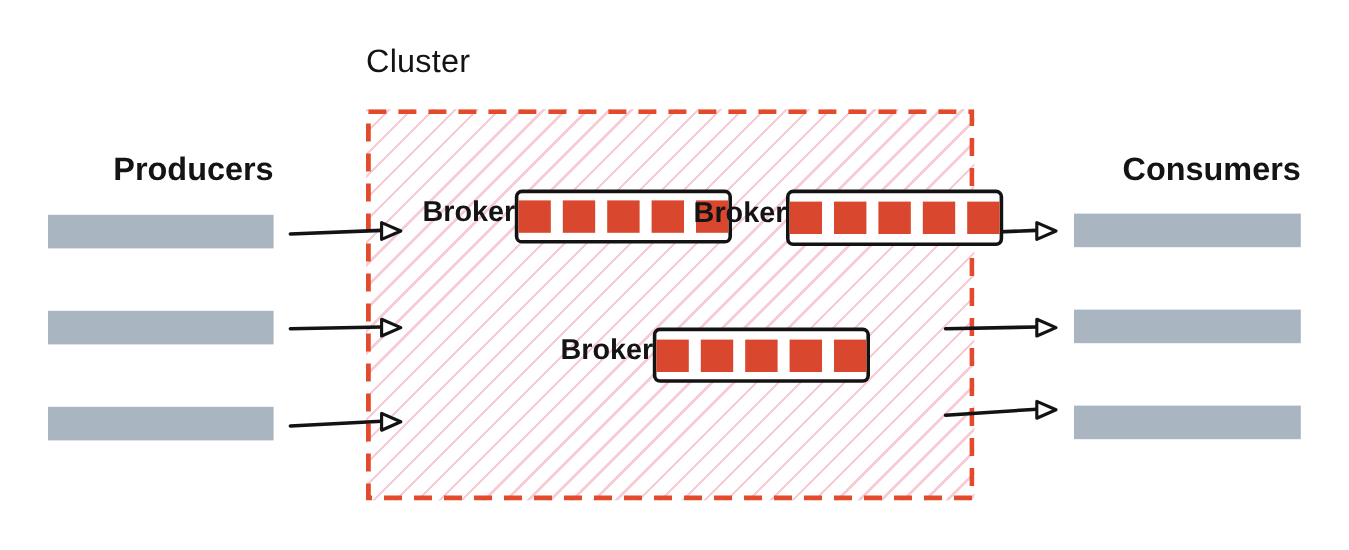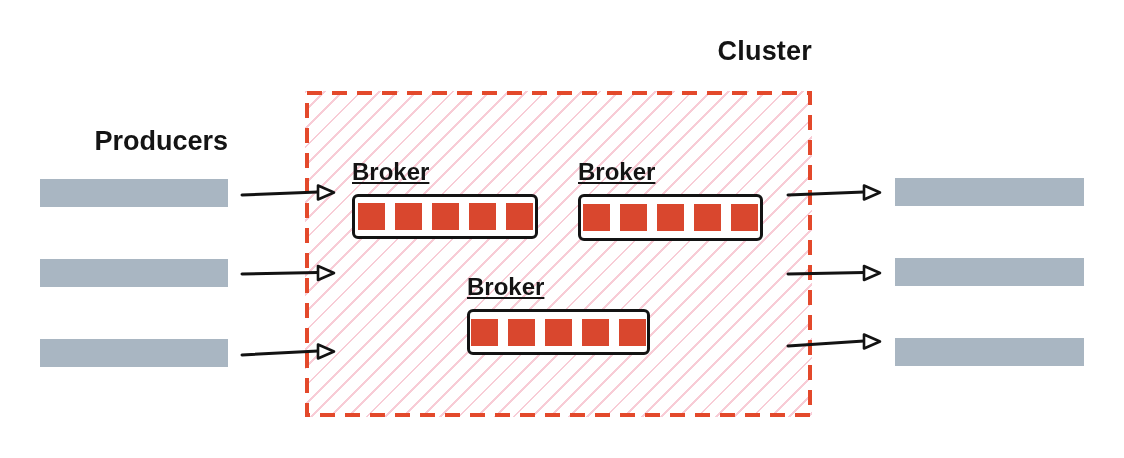--- a/index.html
+++ b/index.html
@@ -14,23 +14,23 @@
     height: 458px;
     background: #ffffff;
     overflow: hidden;
     color: #141414;
   }
   .title {
     position: absolute;
     left: 305px;
     top: 36px;
     width: 507px;
-    text-align: right;
+    text-align: left;
     font-size: 27px;
-    font-weight: 700;
+    font-weight: 400;
     letter-spacing: 0.2px;
     color: #141414;
   }
   .cluster-box {
     position: absolute;
     left: 305px;
     top: 91px;
     width: 507px;
     height: 326px;
     background: repeating-linear-gradient(
@@ -62,23 +62,22 @@
   .bars-col.producers { left: 40px;  top: 179px; width: 188px; gap: 52px; }
   .bars-col.consumers { left: 895px; top: 178px; width: 189px; gap: 52px; }
   .bar {
     width: 100%;
     height: 28px;
     background: #a9b6c2;
   }
   .broker {
     position: absolute;
     display: flex;
-    flex-direction: column;
-    align-items: flex-start;
-    text-decoration: underline;
+    flex-direction: row;
+    align-items: center;
   }
   .broker-label {
     font-size: 24px;
     font-weight: 600;
     line-height: 27px;
     color: #141414;
     margin-bottom: 9px;
     white-space: nowrap;
   }
   .broker-box {
@@ -119,20 +118,21 @@
     </svg>
   </div>
 
   <div class="side-label producers">Producers</div>
   <div class="bars-col producers">
       <div class="bar"></div>
       <div class="bar"></div>
       <div class="bar"></div>
     </div>
 
+  <div class="side-label consumers">Consumers</div>
   <div class="bars-col consumers">
       <div class="bar"></div>
       <div class="bar"></div>
       <div class="bar"></div>
     </div>
 
   <svg class="arrow" style="left:240px; top:183px" width="96" height="20" viewBox="0 0 96 20">
     <line x1="2" y1="12" x2="78" y2="9" stroke="#131313" stroke-width="3" stroke-linecap="round"></line>
     <polygon points="78,2.5 94,9.5 78,16.5" fill="#ffffff" stroke="#131313" stroke-width="2.6" stroke-linejoin="round"></polygon>
   </svg>

